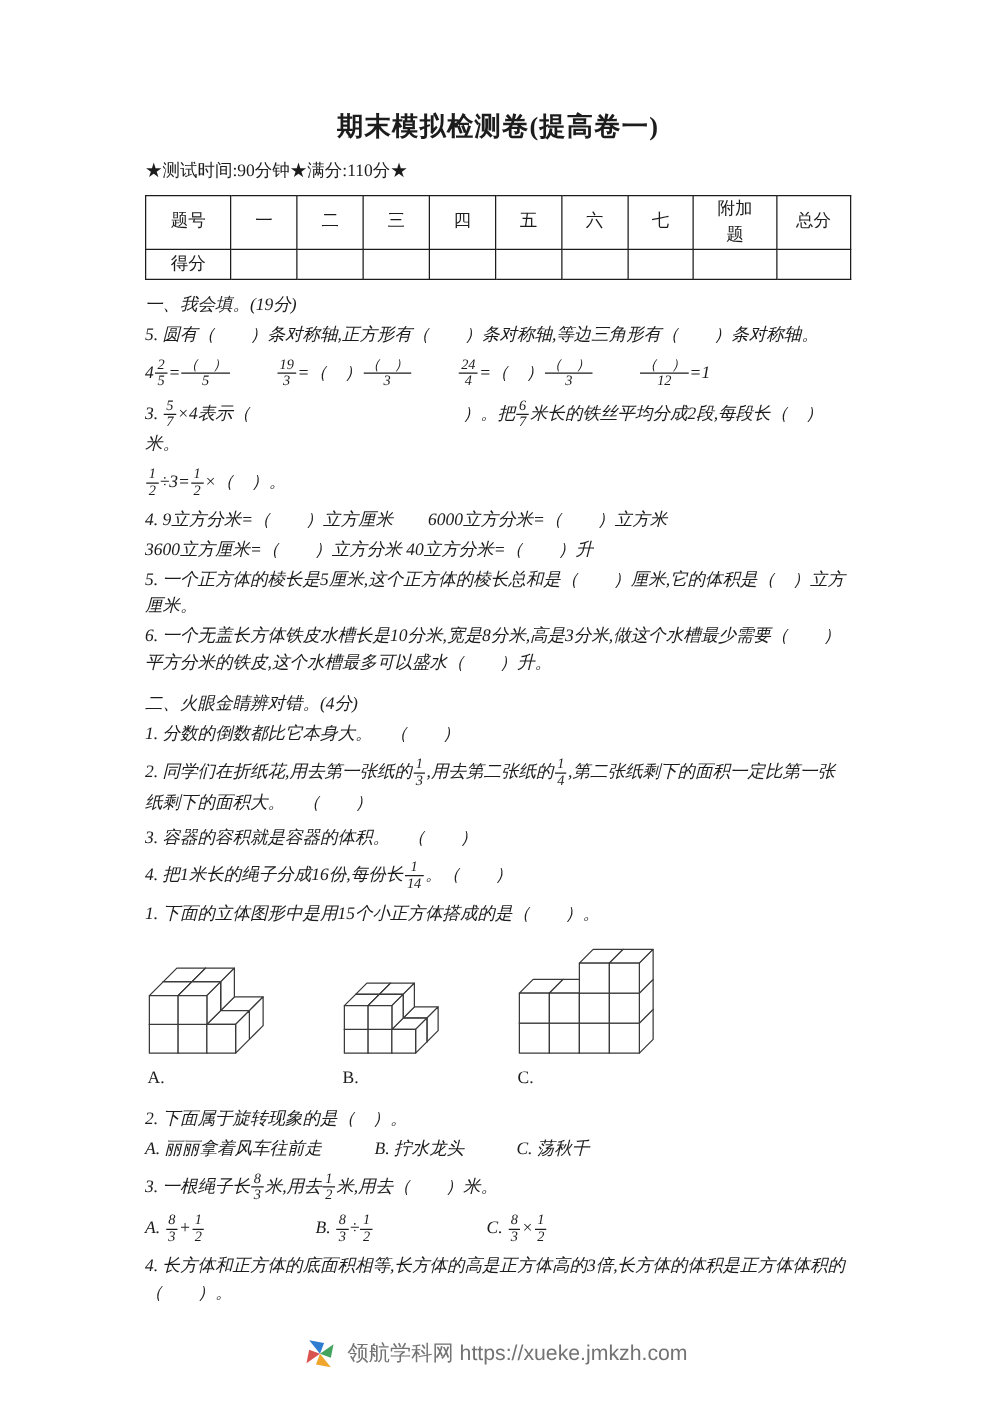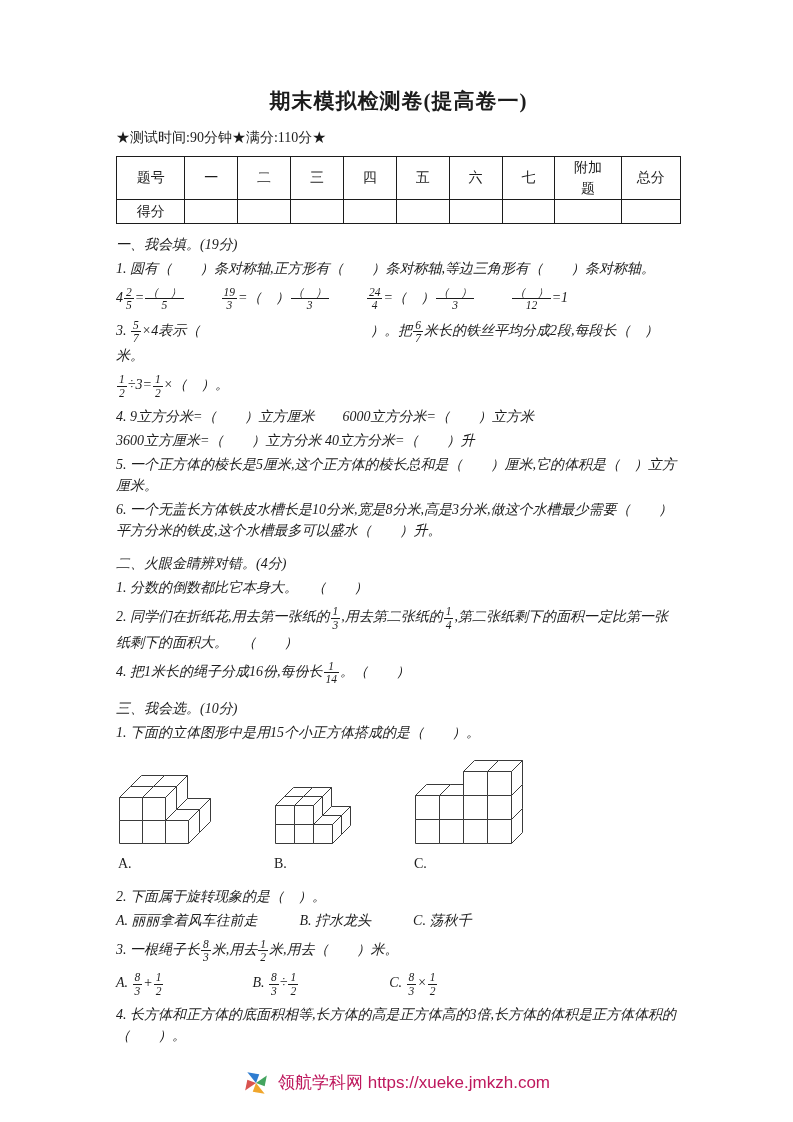--- a/index.html
+++ b/index.html
@@ -66,21 +66,21 @@
   }
   .figblock{display:flex;flex-direction:column;}
   .figlabel{font-size:14px;margin-top:8px;}
   .footer{
     position:absolute;
     left:0;right:0;bottom:26px;
     display:flex;
     justify-content:center;
     align-items:center;
     gap:9px;
-    color:#be185d;
+    color:#737373;
     font-size:17px;
     font-family:"Liberation Sans","DejaVu Sans",sans-serif;
   }
 </style>
 </head>
 <body>
 
 <div class="page">
 
   <h1 class="title">期末模拟检测卷(提高卷一)</h1>
@@ -121,35 +121,35 @@
       <td></td>
       <td></td>
       <td></td>
       <td></td>
       <td></td>
     </tr>
   </tbody>
     </table>
 
   <div class="line">一、我会填。(19分)</div>
-  <div class="line">1. 圆有（　　）条对称轴,正方形有（　　）条对称轴,等边三角形有（　　）条对称轴。</div>
+  <div class="line">5. 圆有（　　）条对称轴,正方形有（　　）条对称轴,等边三角形有（　　）条对称轴。</div>
   <div class="line frac-line">4<span class="frac"><span class="fnum">2</span><span class="fden">5</span></span>=<span class="frac"><span class="fnum">（　）</span><span class="fden">5</span></span><span style="display: inline-block; width: 36px;"></span><span class="frac"><span class="fnum">19</span><span class="fden">3</span></span>=（　）<span class="frac"><span class="fnum">（　）</span><span class="fden">3</span></span><span style="display: inline-block; width: 36px;"></span><span class="frac"><span class="fnum">24</span><span class="fden">4</span></span>=（　）<span class="frac"><span class="fnum">（　）</span><span class="fden">3</span></span><span style="display: inline-block; width: 36px;"></span><span class="frac"><span class="fnum">（　）</span><span class="fden">12</span></span>=1</div>
   <div class="line frac-line">3. <span class="frac"><span class="fnum">5</span><span class="fden">7</span></span>×4表示（<span style="display: inline-block; width: 170px;"></span>）。把<span class="frac"><span class="fnum">6</span><span class="fden">7</span></span>米长的铁丝平均分成2段,每段长（　）米。</div>
   <div class="line frac-line"><span class="frac"><span class="fnum">1</span><span class="fden">2</span></span>÷3=<span class="frac"><span class="fnum">1</span><span class="fden">2</span></span>×（　）。</div>
   <div class="line">4. 9立方分米=（　　）立方厘米　　6000立方分米=（　　）立方米</div>
   <div class="line">3600立方厘米=（　　）立方分米 40立方分米=（　　）升</div>
   <div class="line">5. 一个正方体的棱长是5厘米,这个正方体的棱长总和是（　　）厘米,它的体积是（　）立方厘米。</div>
   <div class="line">6. 一个无盖长方体铁皮水槽长是10分米,宽是8分米,高是3分米,做这个水槽最少需要（　　）平方分米的铁皮,这个水槽最多可以盛水（　　）升。</div>
 
   <div class="line heading">二、火眼金睛辨对错。(4分)</div>
   <div class="line">1. 分数的倒数都比它本身大。　（　　）</div>
   <div class="line frac-line">2. 同学们在折纸花,用去第一张纸的<span class="frac"><span class="fnum">1</span><span class="fden">3</span></span>,用去第二张纸的<span class="frac"><span class="fnum">1</span><span class="fden">4</span></span>,第二张纸剩下的面积一定比第一张纸剩下的面积大。　（　　）</div>
+  <div class="line">3. 容器的容积就是容器的体积。　（　　）</div>
   <div class="line frac-line">4. 把1米长的绳子分成16份,每份长<span class="frac"><span class="fnum">1</span><span class="fden">14</span></span>。（　　）</div>
 
-  <div class="line heading">三、我会选。(10分)</div>
   <div class="line">1. 下面的立体图形中是用15个小正方体搭成的是（　　）。</div>
 
   <div class="figs">
     <div class="figblock">
       <svg id="figA" viewBox="-1.5 -69.5 94 71" width="94" height="71">
           <polygon points="11,-34 22,-45 45,-45 34,-34" fill="#ffffff" stroke="#3a3a3a" stroke-width="1" stroke-linejoin="round"></polygon>
           <polygon points="34,-34 45,-45 45,-22 34,-11" fill="#ffffff" stroke="#3a3a3a" stroke-width="1" stroke-linejoin="round"></polygon>
           <polygon points="11,-34 34,-34 34,-11 11,-11" fill="#ffffff" stroke="#3a3a3a" stroke-width="1" stroke-linejoin="round"></polygon>
           <polygon points="34,-34 45,-45 68,-45 57,-34" fill="#ffffff" stroke="#3a3a3a" stroke-width="1" stroke-linejoin="round"></polygon>
           <polygon points="57,-34 68,-45 68,-22 57,-11" fill="#ffffff" stroke="#3a3a3a" stroke-width="1" stroke-linejoin="round"></polygon>

